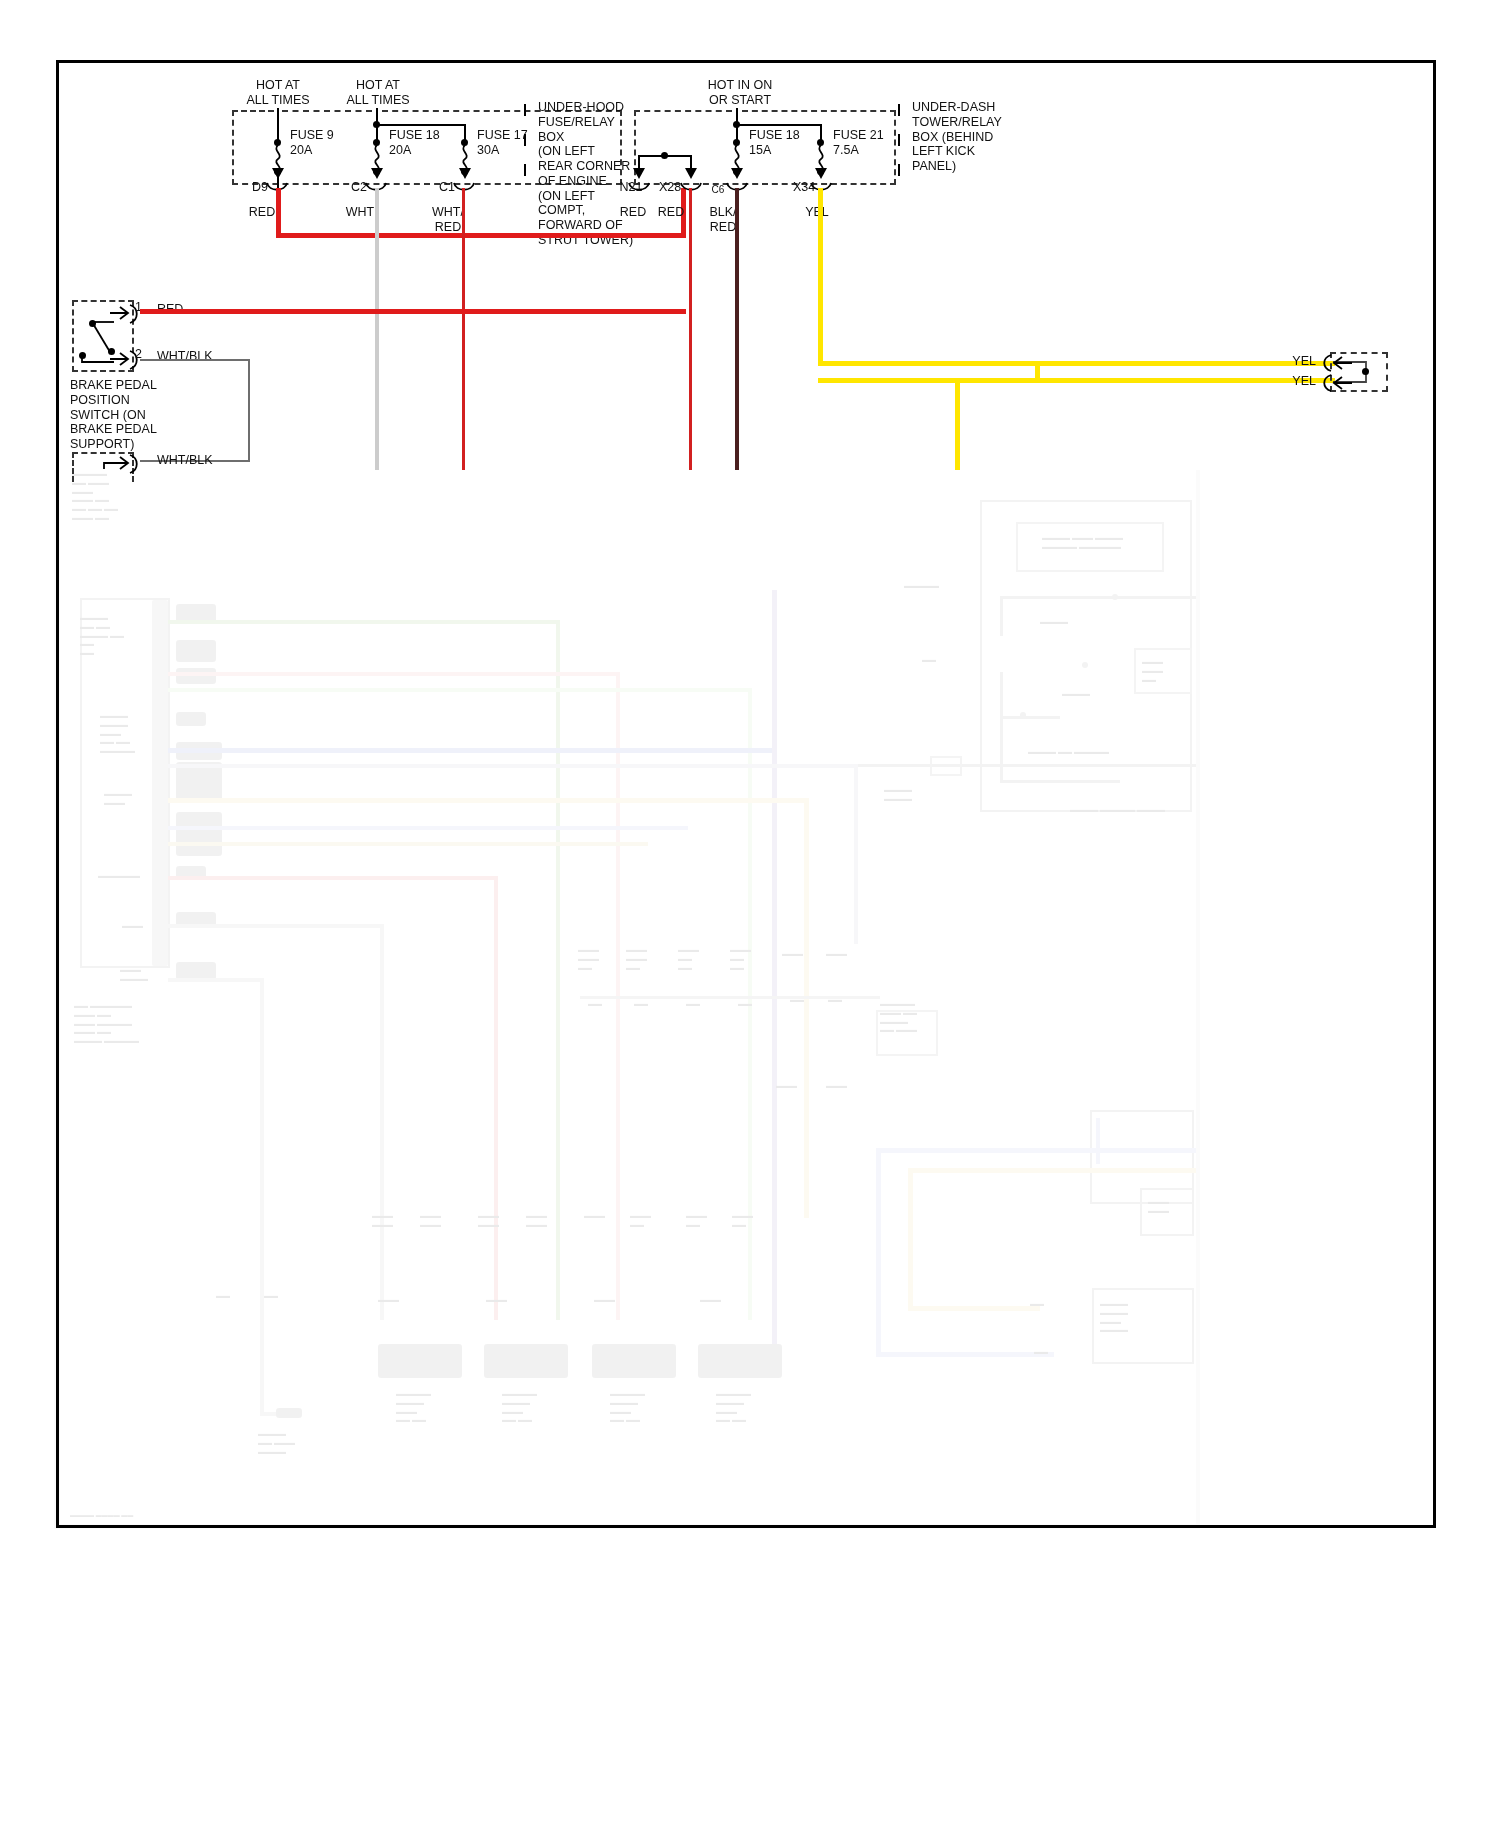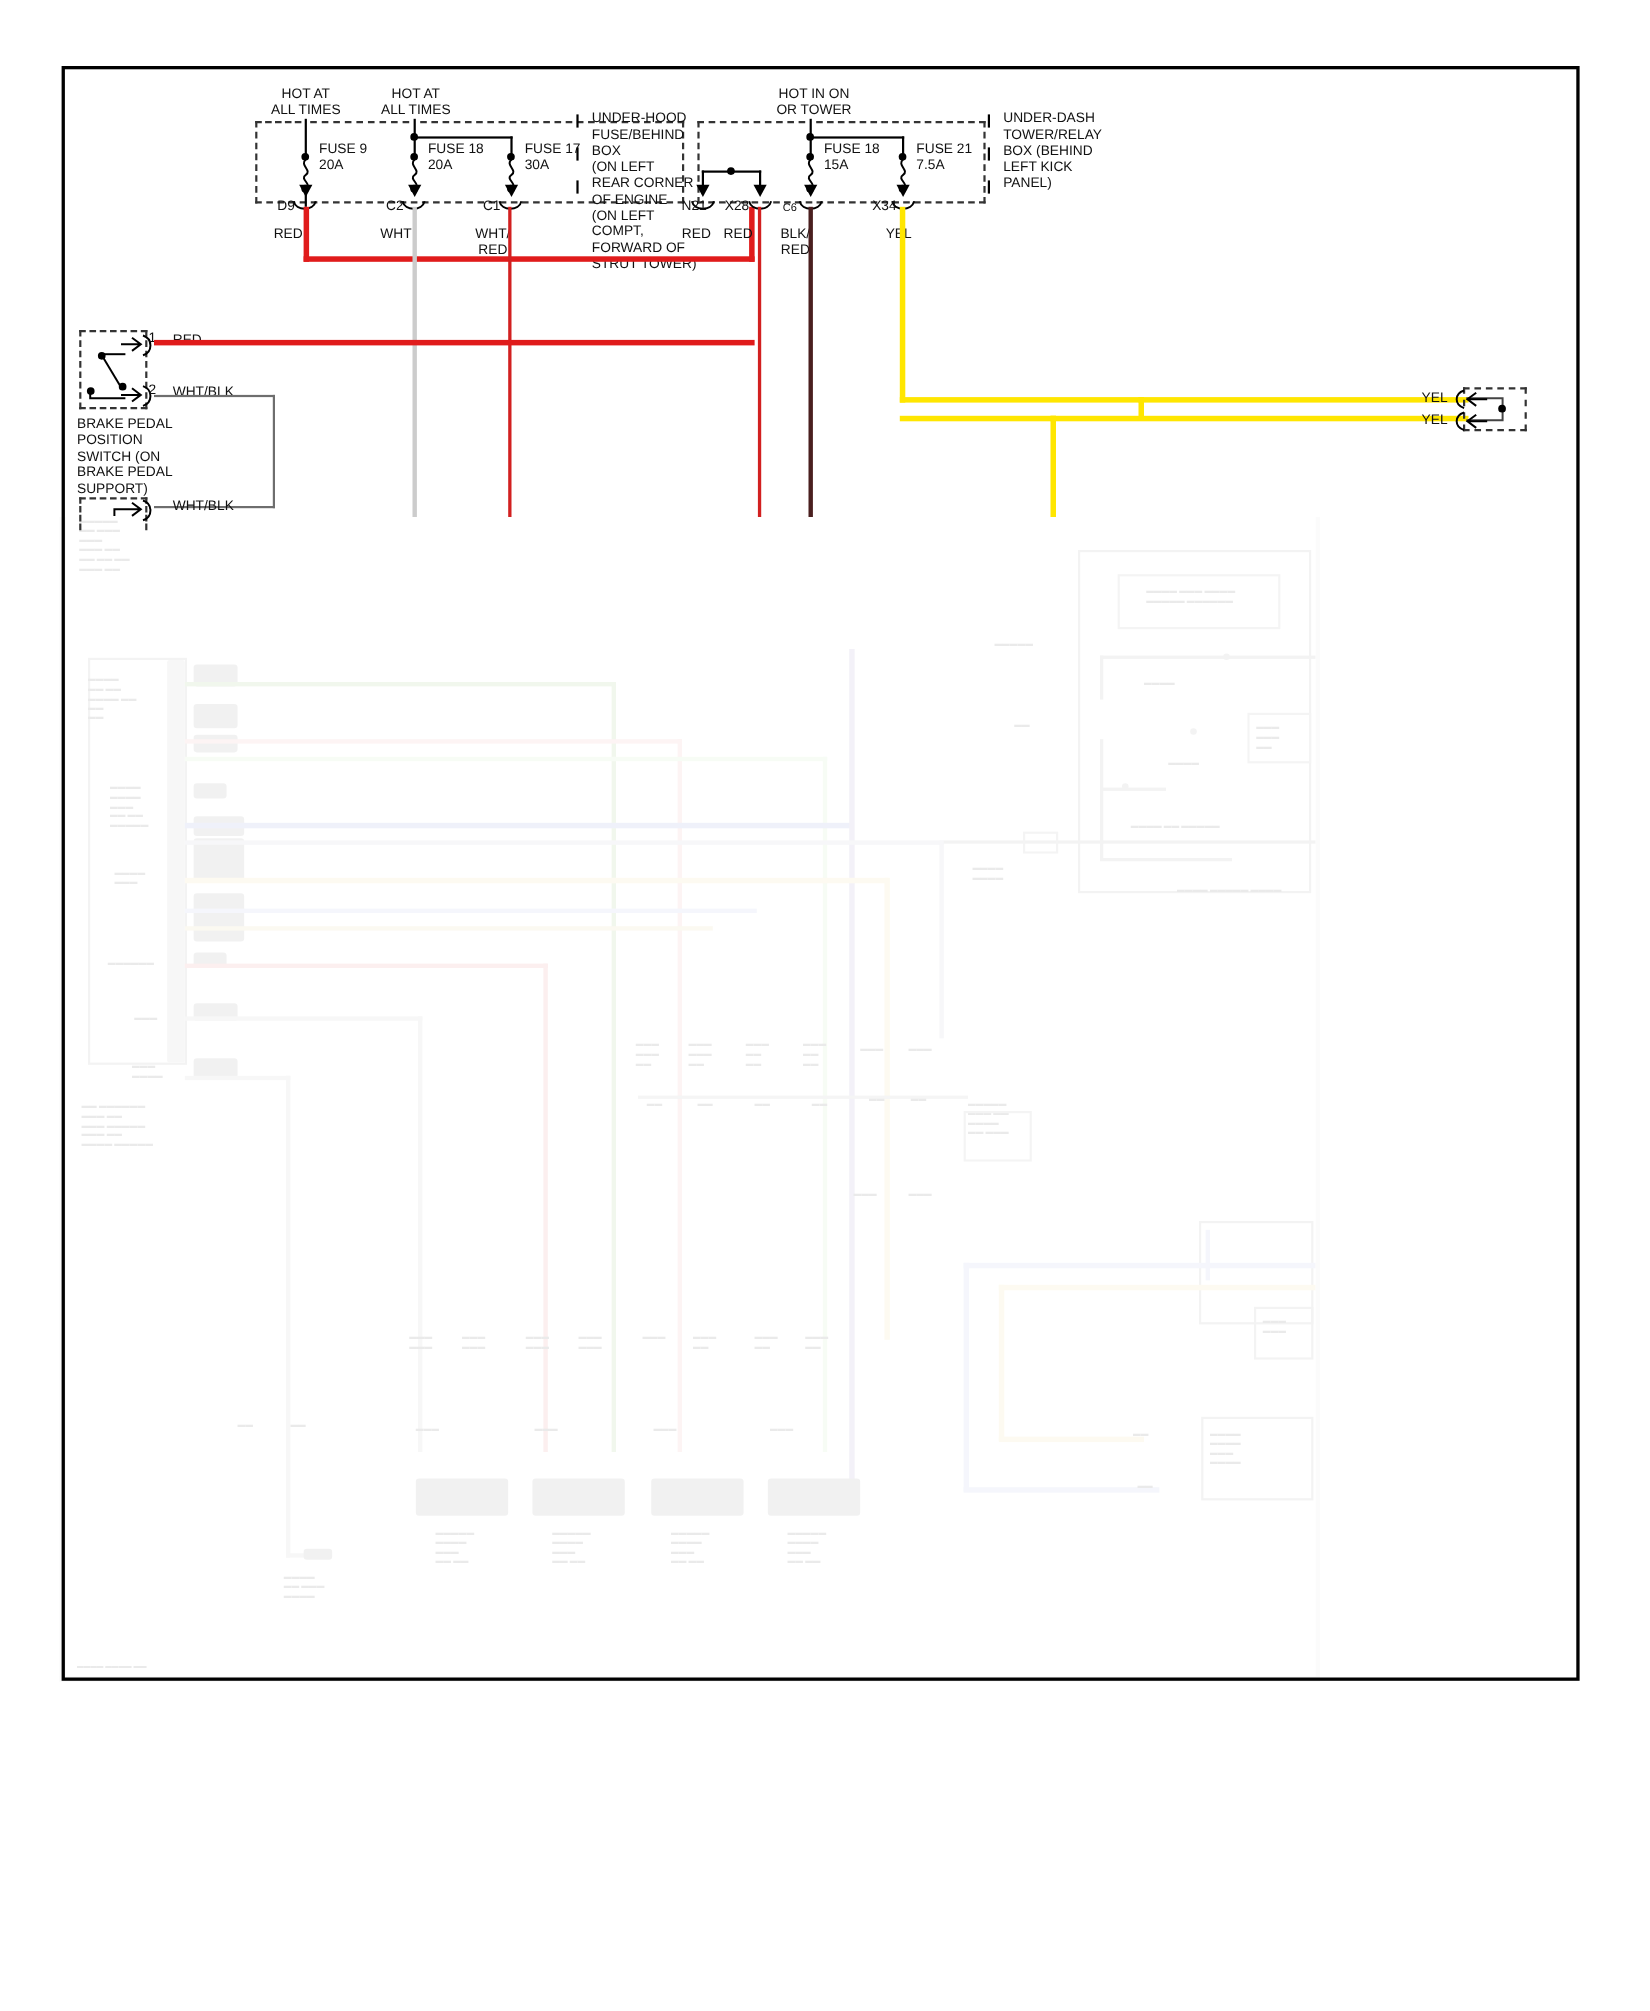--- a/index.html
+++ b/index.html
@@ -325,21 +325,21 @@
   <div class="txt c" style="left:240px;top:180px;width:40px;font-size:12.5px;">D9</div>
   <div class="txt c" style="left:339px;top:180px;width:40px;font-size:12.5px;">C2</div>
   <div class="txt c" style="left:427px;top:180px;width:40px;font-size:12.5px;">C1</div>
 
   <div class="txt c" style="left:232px;top:205px;width:60px;font-size:12.5px;">RED</div>
   <div class="txt c" style="left:330px;top:205px;width:60px;font-size:12.5px;">WHT</div>
   <div class="txt c" style="left:418px;top:205px;width:60px;font-size:12.5px;">WHT/
 RED</div>
 
   <div class="txt" style="left:538px;top:100px;font-size:12.5px;">UNDER-HOOD
-FUSE/BEHIND
+FUSE/RELAY
 BOX
 (ON LEFT
 REAR CORNER
 OF ENGINE
 (ON LEFT
 COMPT,
 FORWARD OF
 STRUT TOWER)</div>
 
   <div class="wire vw" style="left:524px;top:104px;height:12px;"></div>
@@ -356,21 +356,21 @@
 
   <div class="bracket" style="left:634px;top:110px;width:262px;height:75px;">
     <div class="bl"></div>
       <div class="br"></div>
       <div class="bb"></div>
   </div>
   <div class="wire hw" style="left:634px;top:110px;width:98px;height:0;border-top:2px dashed #333;background:none;"></div>
   <div class="wire hw" style="left:742px;top:110px;width:154px;height:0;border-top:2px dashed #333;background:none;"></div>
 
   <div class="txt c" style="left:678px;top:78px;width:124px;font-size:12.5px;">HOT IN ON
-OR TOWER</div>
+OR START</div>
 
   <div class="wire vw" style="left:736px;top:108px;height:34px;"></div>
   <div class="wire hw" style="left:736px;top:124px;width:86px;"></div>
   <div class="wire vw" style="left:820px;top:124px;height:18px;"></div>
   <div class="dot" style="left:733px;top:121px;"></div>
 
   <div class="dot" style="left:733px;top:139px;"></div>
   <div class="fuse" style="left:730px;top:145px;">
     <svg width="14" height="26" viewBox="0 0 14 26">
         <path d="M7 0 C1 5 13 10 7 14 C1 18 13 22 7 26" fill="none" stroke="#000" stroke-width="1.8"></path>

